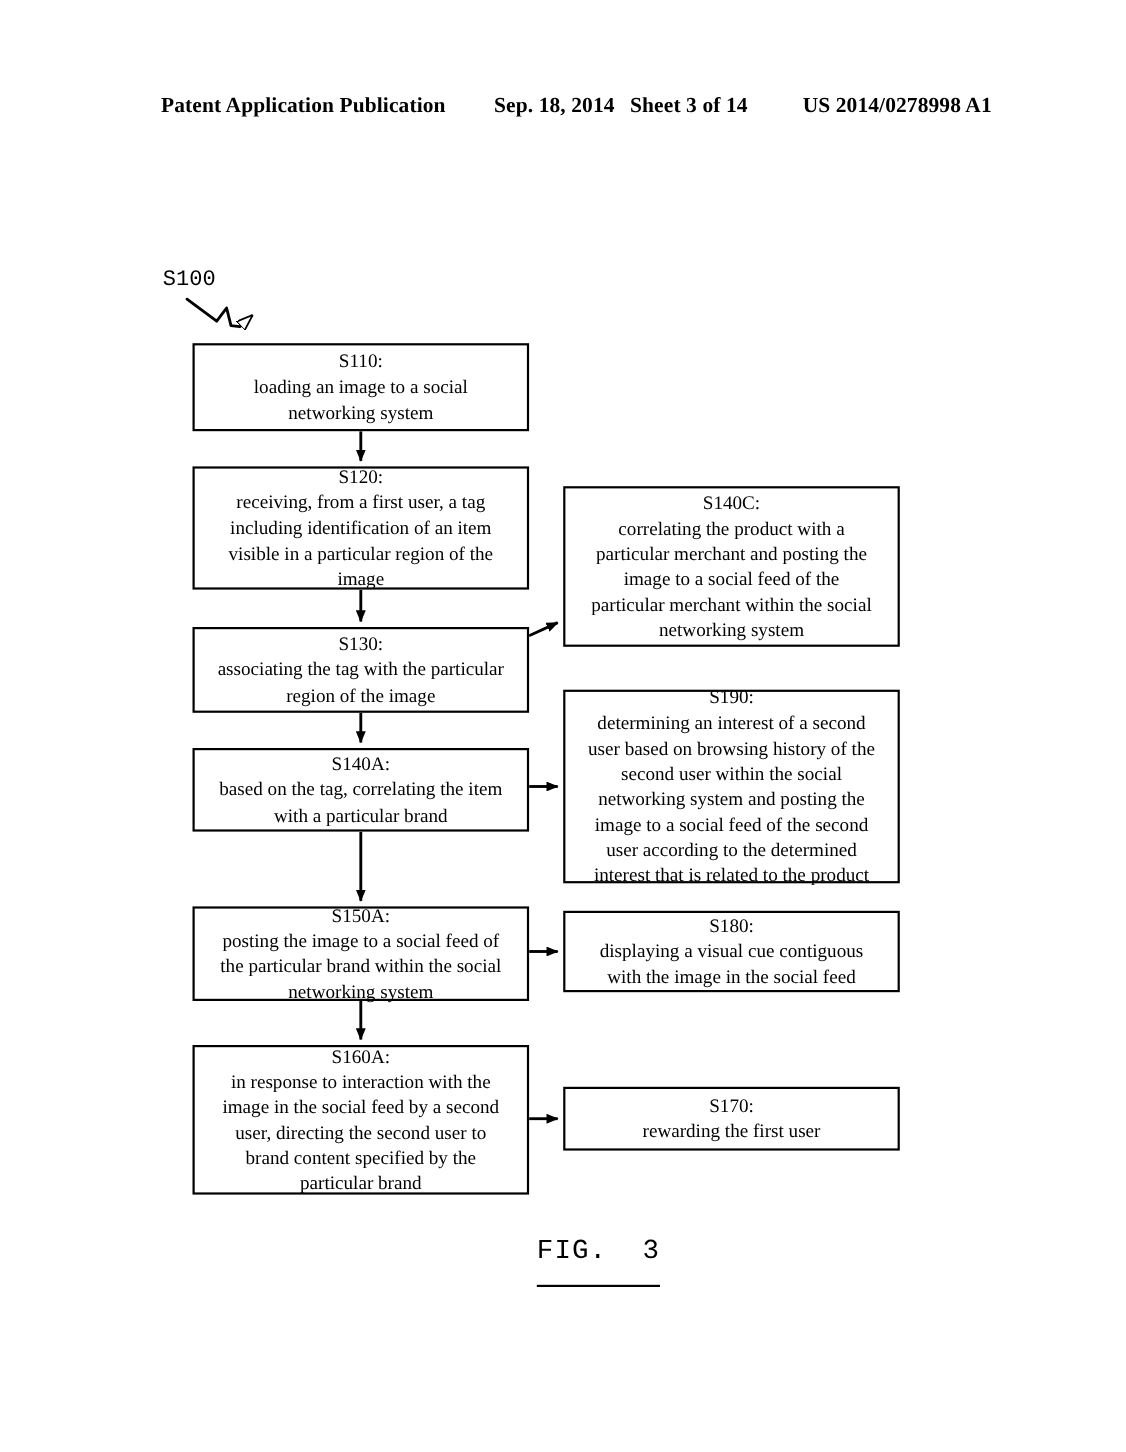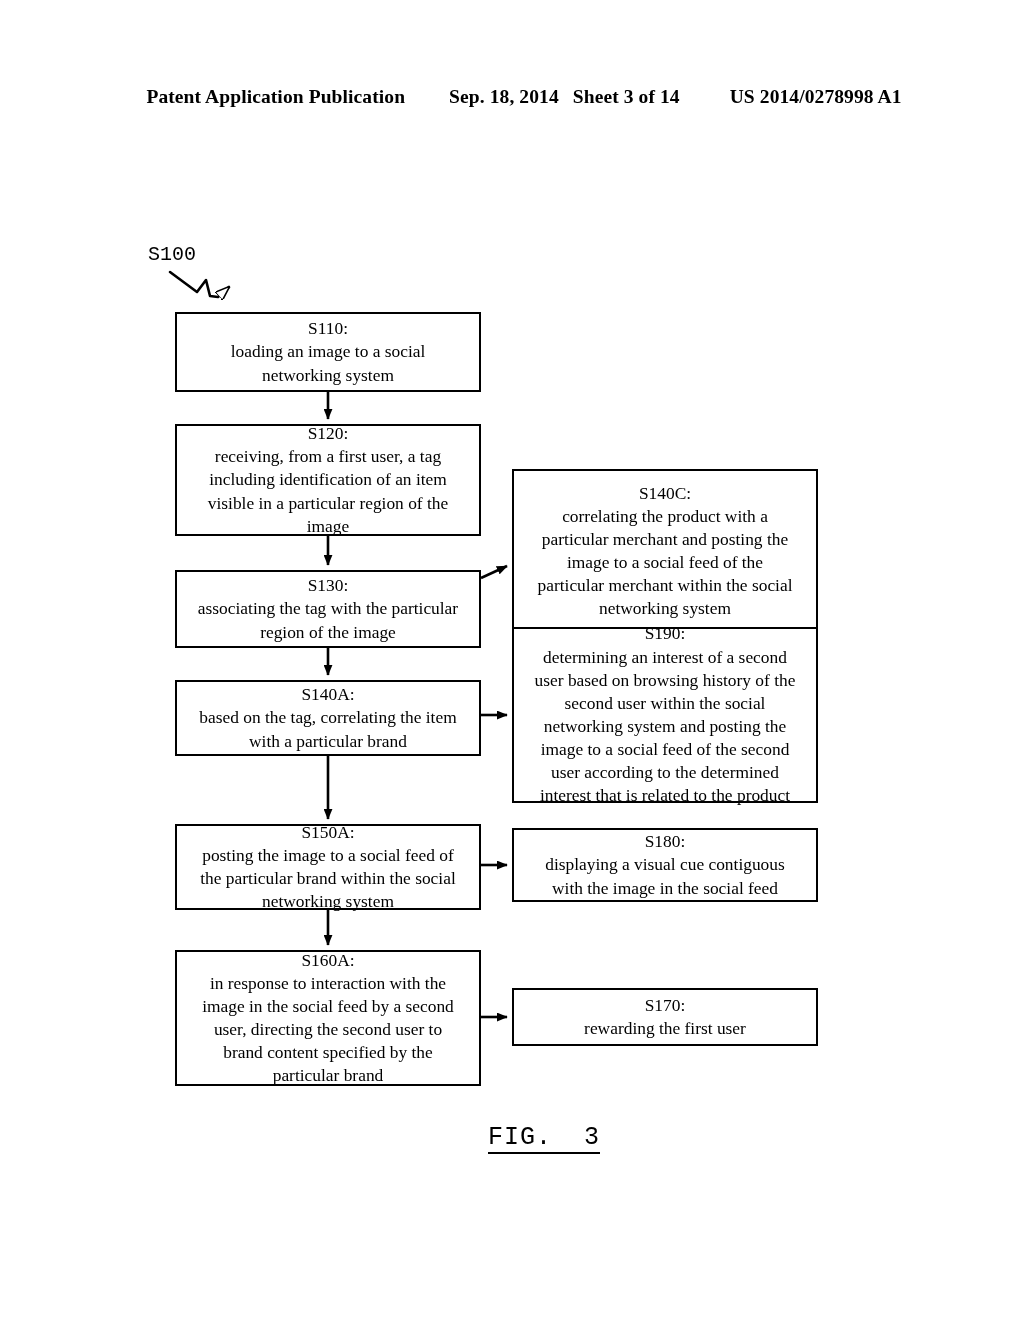--- a/index.html
+++ b/index.html
@@ -78,21 +78,21 @@
   
   .col-right { left: 512px;  width: 306px; }
 
   #box-s110  { top: 312px;  height: 80px; }
   #box-s120  { top: 424px;  height: 112px; }
   #box-s130  { top: 570px;  height: 78px; }
   #box-s140a { top: 680px;  height: 76px; }
   #box-s150a { top: 824px;  height: 86px; }
   #box-s160a { top: 950px;  height: 136px; }
 
-  #box-s140c { top: 469px;  height: 164px; }
+  #box-s140c { top: 442px;  height: 146px; }
   #box-s190  { top: 627px;  height: 176px; }
   #box-s180  { top: 828px;  height: 74px; }
   #box-s170  { top: 988px;  height: 58px; }
 
   
   #s100-label {
     position: absolute;
     left: 148px;
     top: 243px;
     font-family: Liberation Mono, monospace;
@@ -107,21 +107,21 @@
     top: 1094px;
     width: 1024px;
     text-align: center;
     font-family: "Liberation Mono", monospace;
     font-size: 25px;
     letter-spacing: 1px;
     white-space: pre;
   }
   #fig-caption span {
     border-bottom: 2.5px solid #000000;
-    padding-bottom: 0;
+    padding-bottom: 16px;
   }
 
   
   #connectors {
     position: absolute;
     left: 0;
     top: 0;
     width: 1024px;
     height: 1320px;
     pointer-events: none;

